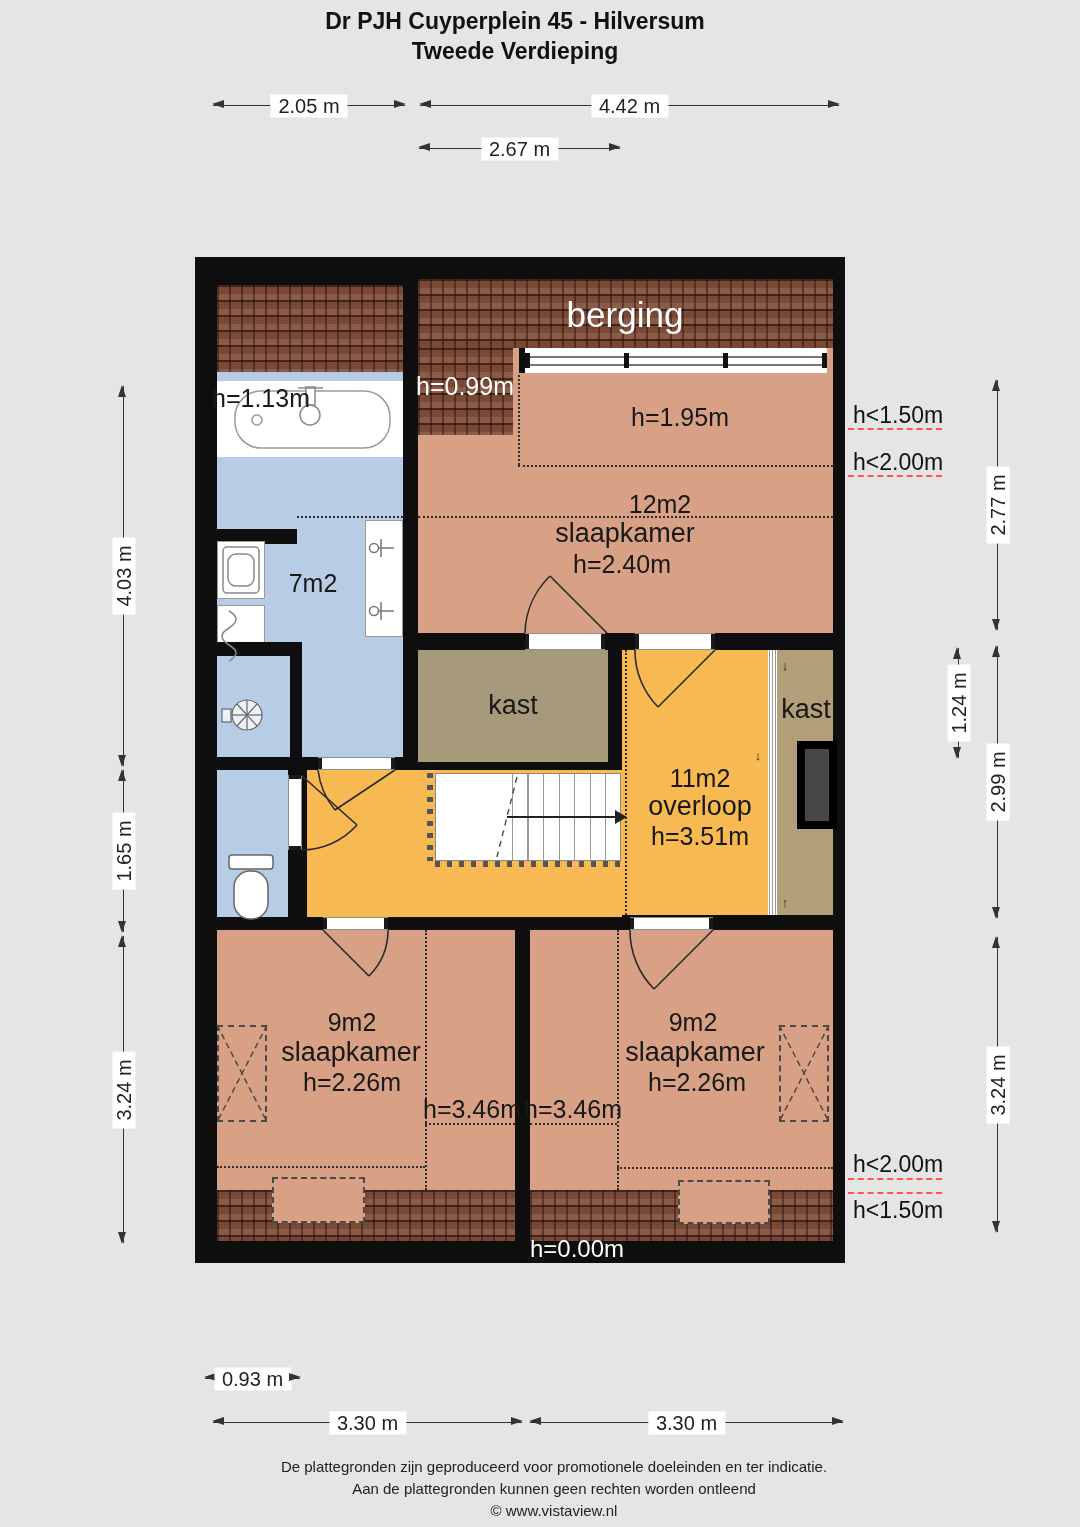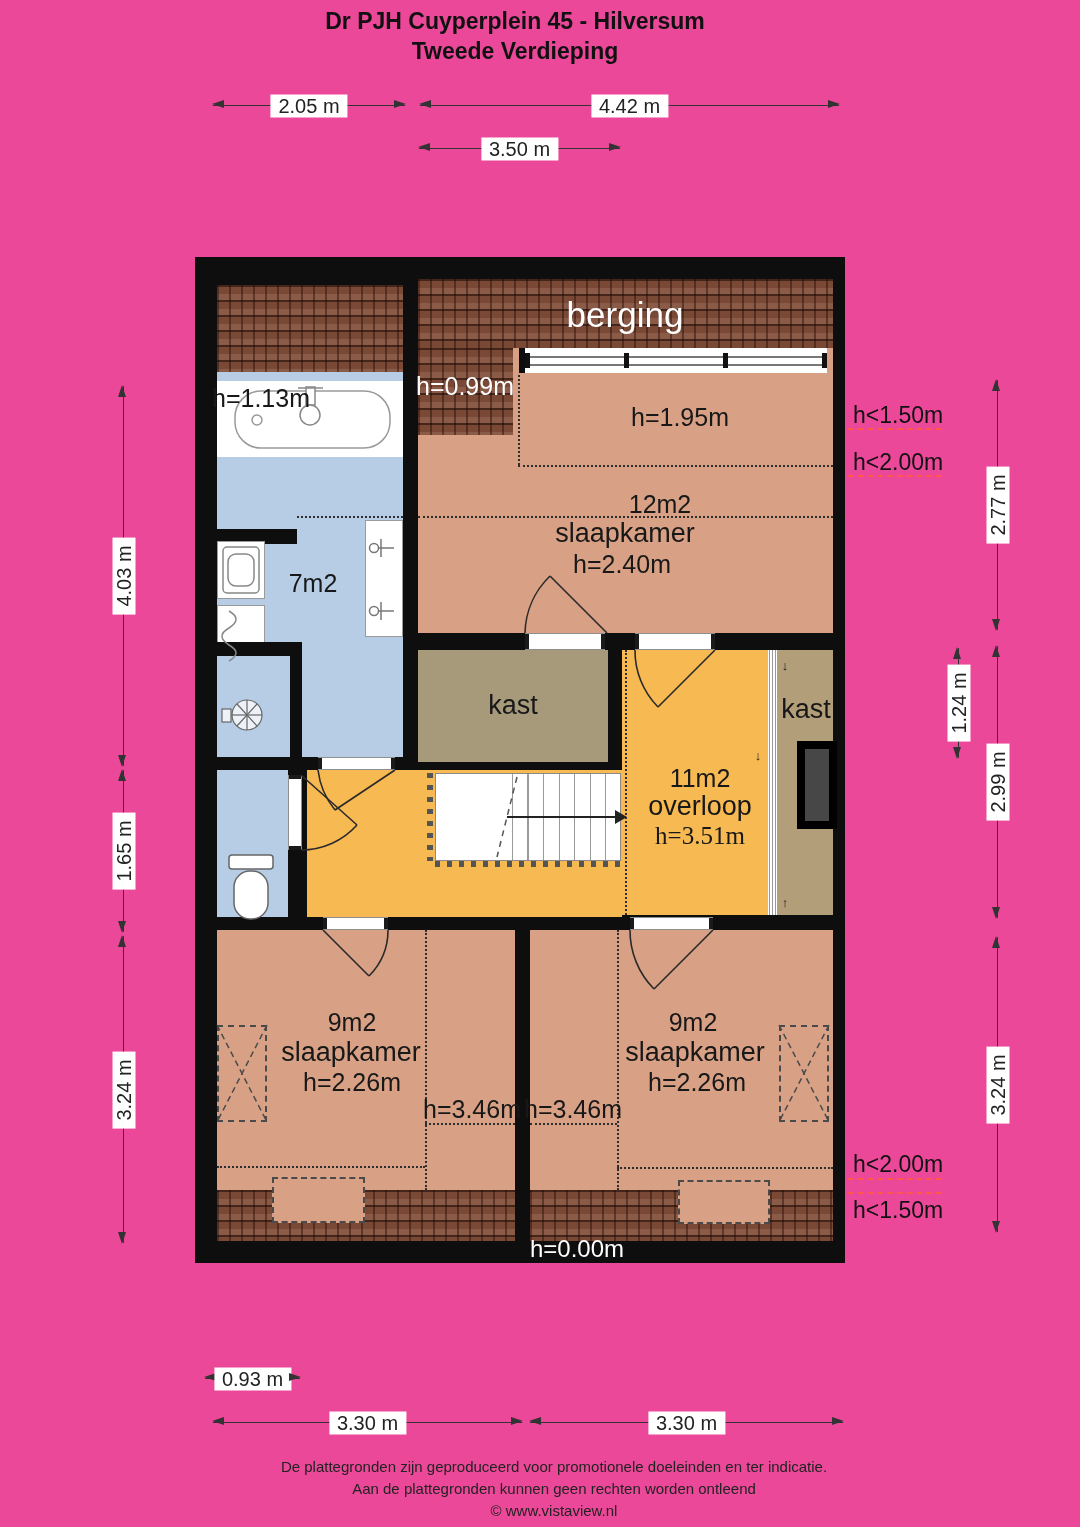--- a/index.html
+++ b/index.html
@@ -1,16 +1,16 @@
 <!DOCTYPE html>
 <html><head>
 <meta charset="utf-8">
 <style>
   html,body{margin:0;padding:0;background:#fff;}
-  #canvas{position:relative;width:1080px;height:1527px;background:#ec4899;overflow:hidden;
+  #canvas{position:relative;width:1080px;height:1527px;background:#e5e5e5;overflow:hidden;
           font-family:"Liberation Sans","DejaVu Sans",sans-serif;color:#181818;}
   .a{position:absolute;}
   
   #plan{position:absolute;left:195px;top:257px;width:650px;height:1006px;background:#0e0e0e;}
   .roof{background-color:#7a4936;background-image:
     repeating-linear-gradient(180deg, rgba(25,8,4,.55) 0 2px, transparent 2px 15px),
     repeating-linear-gradient(90deg, rgba(35,12,6,.45) 0 2px, transparent 2px 12px),
     repeating-linear-gradient(180deg, transparent 0 9px, rgba(255,220,200,.12) 9px 15px);}
   .salmon{background:#d8a185;}
   .blue{background:#b7cde6;}
@@ -66,21 +66,21 @@
     <div class="titleline">Tweede Verdieping</div>
   </div>
 
   <div class="dimh" style="left:213px;top:105px;width:192px;">
     <span class="chip">2.05 m</span>
     </div>
   <div class="dimh" style="left:420px;top:105px;width:419px;">
     <span class="chip">4.42 m</span>
     </div>
   <div class="dimh" style="left:419px;top:148px;width:201px;">
-    <span class="chip">3.50 m</span>
+    <span class="chip">2.67 m</span>
     </div>
 
   <div class="dimv" style="left:123px;top:386px;height:380px;">
     <span class="chip">4.03 m</span>
     </div>
   <div class="dimv" style="left:123px;top:770px;height:162px;">
     <span class="chip">1.65 m</span>
     </div>
   <div class="dimv" style="left:123px;top:936px;height:307px;">
     <span class="chip">3.24 m</span>
@@ -259,21 +259,21 @@
     <div class="lbl" style="left:485px;top:160px;">h=1.95m</div>
     <div class="lbl" style="left:428px;top:247px;margin-left:37px;">12m2</div>
     <div class="lbl big" style="left:430px;top:276px;">slaapkamer</div>
     <div class="lbl" style="left:427px;top:307px;">h=2.40m</div>
     <div class="lbl" style="left:66px;top:141px;">h=1.13m</div>
     <div class="lbl" style="left:118px;top:326px;">7m2</div>
     <div class="lbl big" style="left:318px;top:448px;">kast</div>
     <div class="lbl big" style="left:611px;top:452px;">kast</div>
     <div class="lbl" style="left:505px;top:521px;">11m2</div>
     <div class="lbl big" style="left:505px;top:549px;">overloop</div>
-    <div class="lbl" style="left:505px;top:579px;font-family:Liberation Serif, serif;">h=3.51m</div>
+    <div class="lbl" style="left:505px;top:579px;">h=3.51m</div>
     <div class="lbl small" style="left:590px;top:408px;">↓</div>
     <div class="lbl small" style="left:563px;top:498px;">↓</div>
     <div class="lbl small" style="left:590px;top:645px;">↑</div>
     <div class="lbl" style="left:157px;top:765px;">9m2</div>
     <div class="lbl big" style="left:156px;top:795px;">slaapkamer</div>
     <div class="lbl" style="left:157px;top:825px;">h=2.26m</div>
     <div class="lbl" style="left:277px;top:852px;">h=3.46m</div>
     <div class="lbl" style="left:498px;top:765px;">9m2</div>
     <div class="lbl big" style="left:500px;top:795px;">slaapkamer</div>
     <div class="lbl" style="left:502px;top:825px;">h=2.26m</div>

